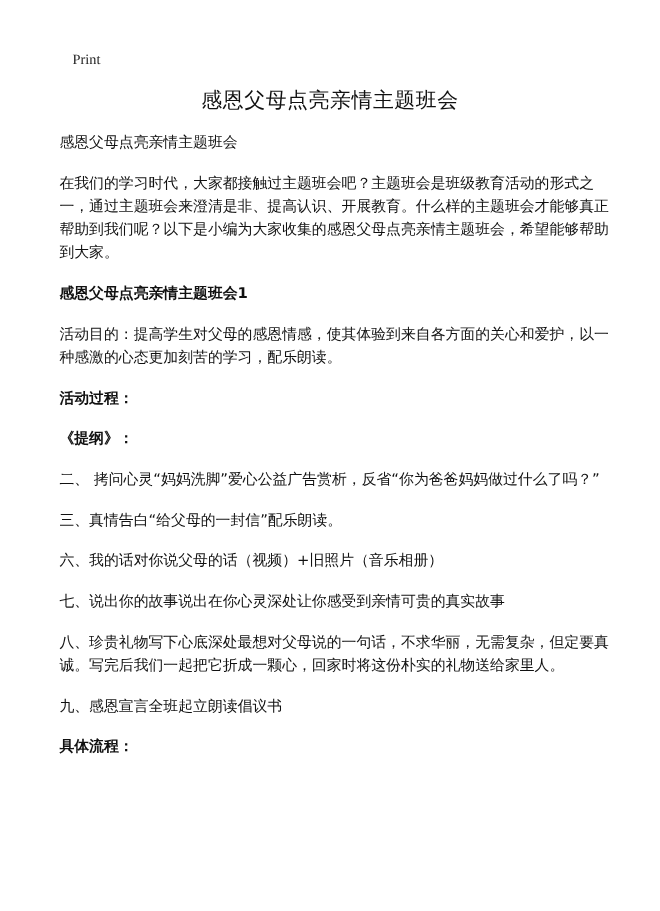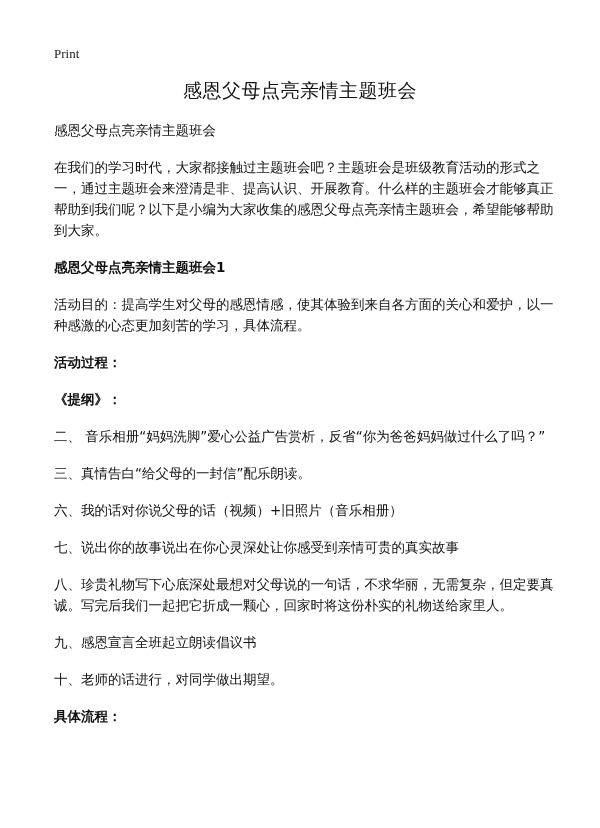--- a/index.html
+++ b/index.html
@@ -10,21 +10,21 @@
     body {
       width: 600px;
       height: 828px;
       overflow: hidden;
       position: relative;
       color: #111111;
       font-family: "DejaVu Sans", sans-serif;
     }
     .print-label {
       position: absolute;
-      left: 54px;
+      left: 66px;
       top: 46px;
       font-family: "Liberation Serif", serif;
       font-size: 13px;
       color: #222;
     }
     .doc-title {
       position: absolute;
       left: 0;
       width: 600px;
       top: 78px;
@@ -64,28 +64,27 @@
 
 <h1 class="doc-title">感恩父母点亮亲情主题班会</h1>
 
 <div class="content">
   <p class="subtitle">感恩父母点亮亲情主题班会</p>
 
   <p class="p">在我们的学习时代，大家都接触过主题班会吧？主题班会是班级教育活动的形式之一，通过主题班会来澄清是非、提高认识、开展教育。什么样的主题班会才能够真正帮助到我们呢？以下是小编为大家收集的感恩父母点亮亲情主题班会，希望能够帮助到大家。</p>
 
   <p class="heading">感恩父母点亮亲情主题班会1</p>
 
-  <p class="p"><span class="bold">活动目的：</span><span>提高学生对父母的感恩情感，使其体验到来自各方面的关心和爱护，以一种感激的心态更加刻苦的学习，具体流程。</span></p>
+  <p class="p"><span class="bold">活动目的：</span><span>提高学生对父母的感恩情感，使其体验到来自各方面的关心和爱护，以一种感激的心态更加刻苦的学习，配乐朗读。</span></p>
 
   <p class="heading">活动过程：</p>
 
   <p class="heading">《提纲》：</p>
 
-  <p class="p">二、 音乐相册“妈妈洗脚”爱心公益广告赏析，反省“你为爸爸妈妈做过什么了吗？”</p>
+  <p class="p">二、 拷问心灵“妈妈洗脚”爱心公益广告赏析，反省“你为爸爸妈妈做过什么了吗？”</p>
   <p class="p">三、真情告白“给父母的一封信”配乐朗读。</p>
   <p class="p">六、我的话对你说父母的话（视频）+旧照片（音乐相册）</p>
   <p class="p">七、说出你的故事说出在你心灵深处让你感受到亲情可贵的真实故事</p>
   <p class="p">八、珍贵礼物写下心底深处最想对父母说的一句话，不求华丽，无需复杂，但定要真诚。写完后我们一起把它折成一颗心，回家时将这份朴实的礼物送给家里人。</p>
   <p class="p">九、感恩宣言全班起立朗读倡议书</p>
-  <p class="p">十、老师的话进行，对同学做出期望。</p>
 
   <p class="heading">具体流程：</p>
 </div>
 
 </body></html>

